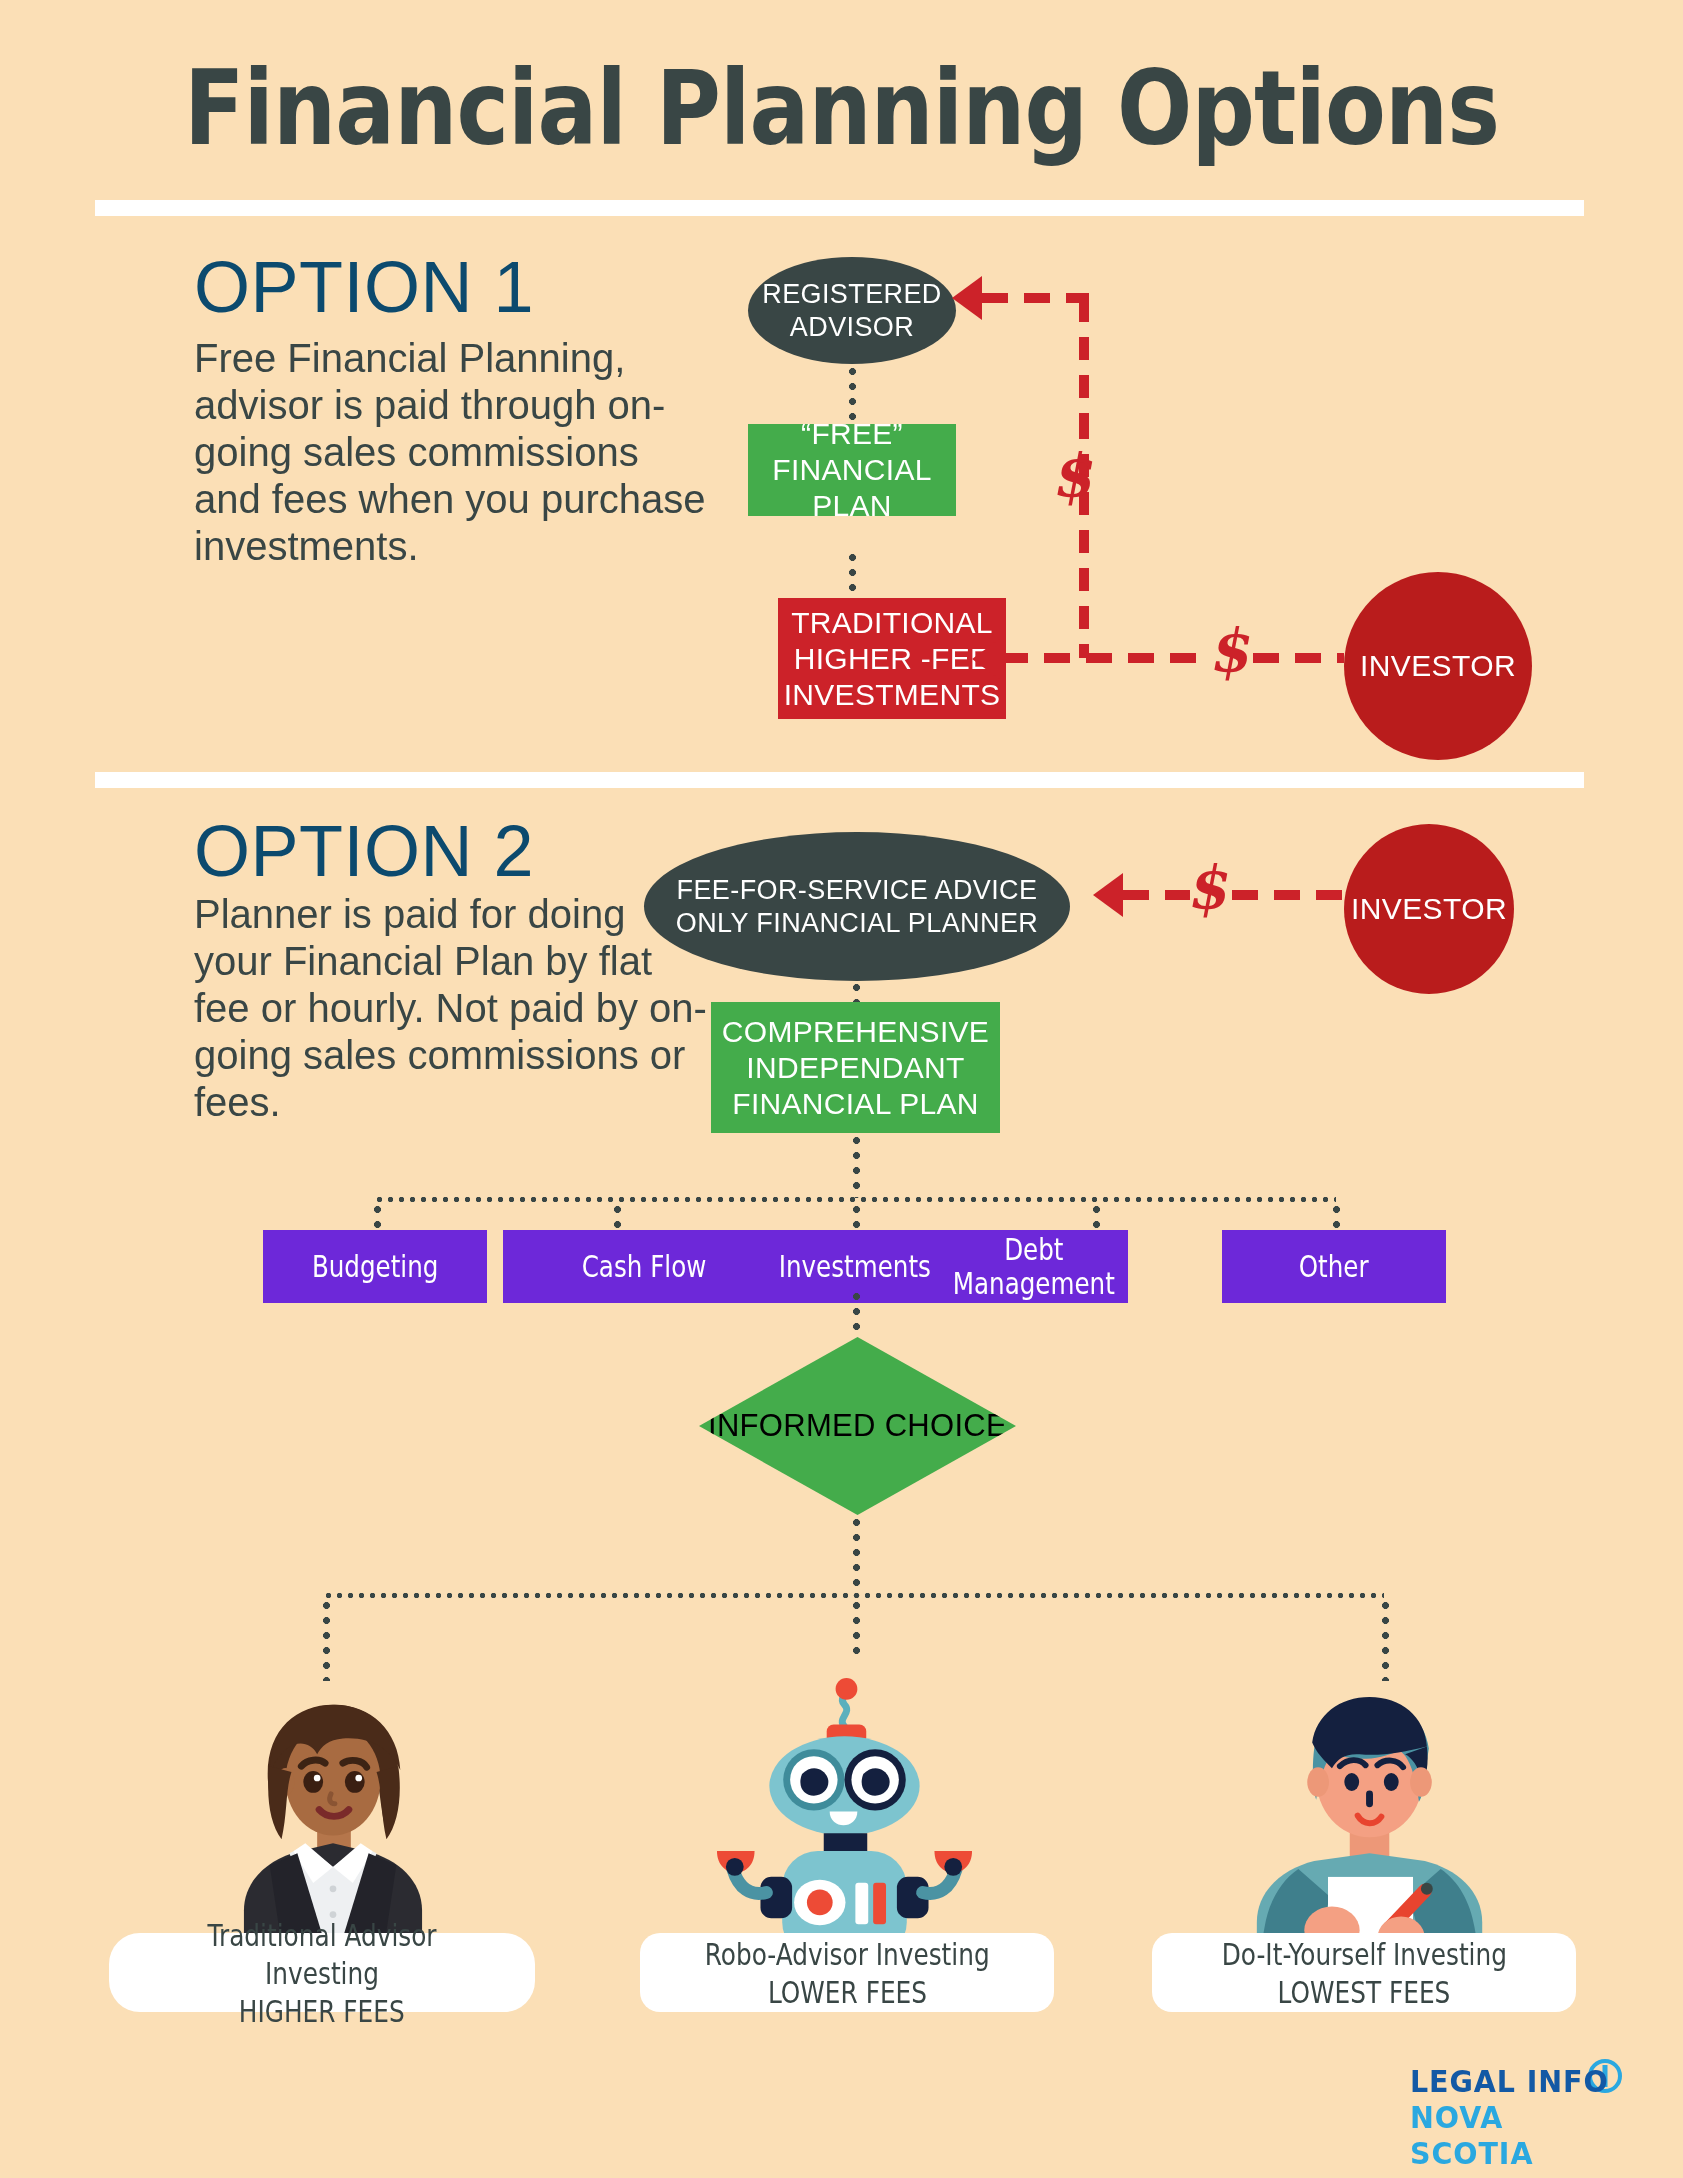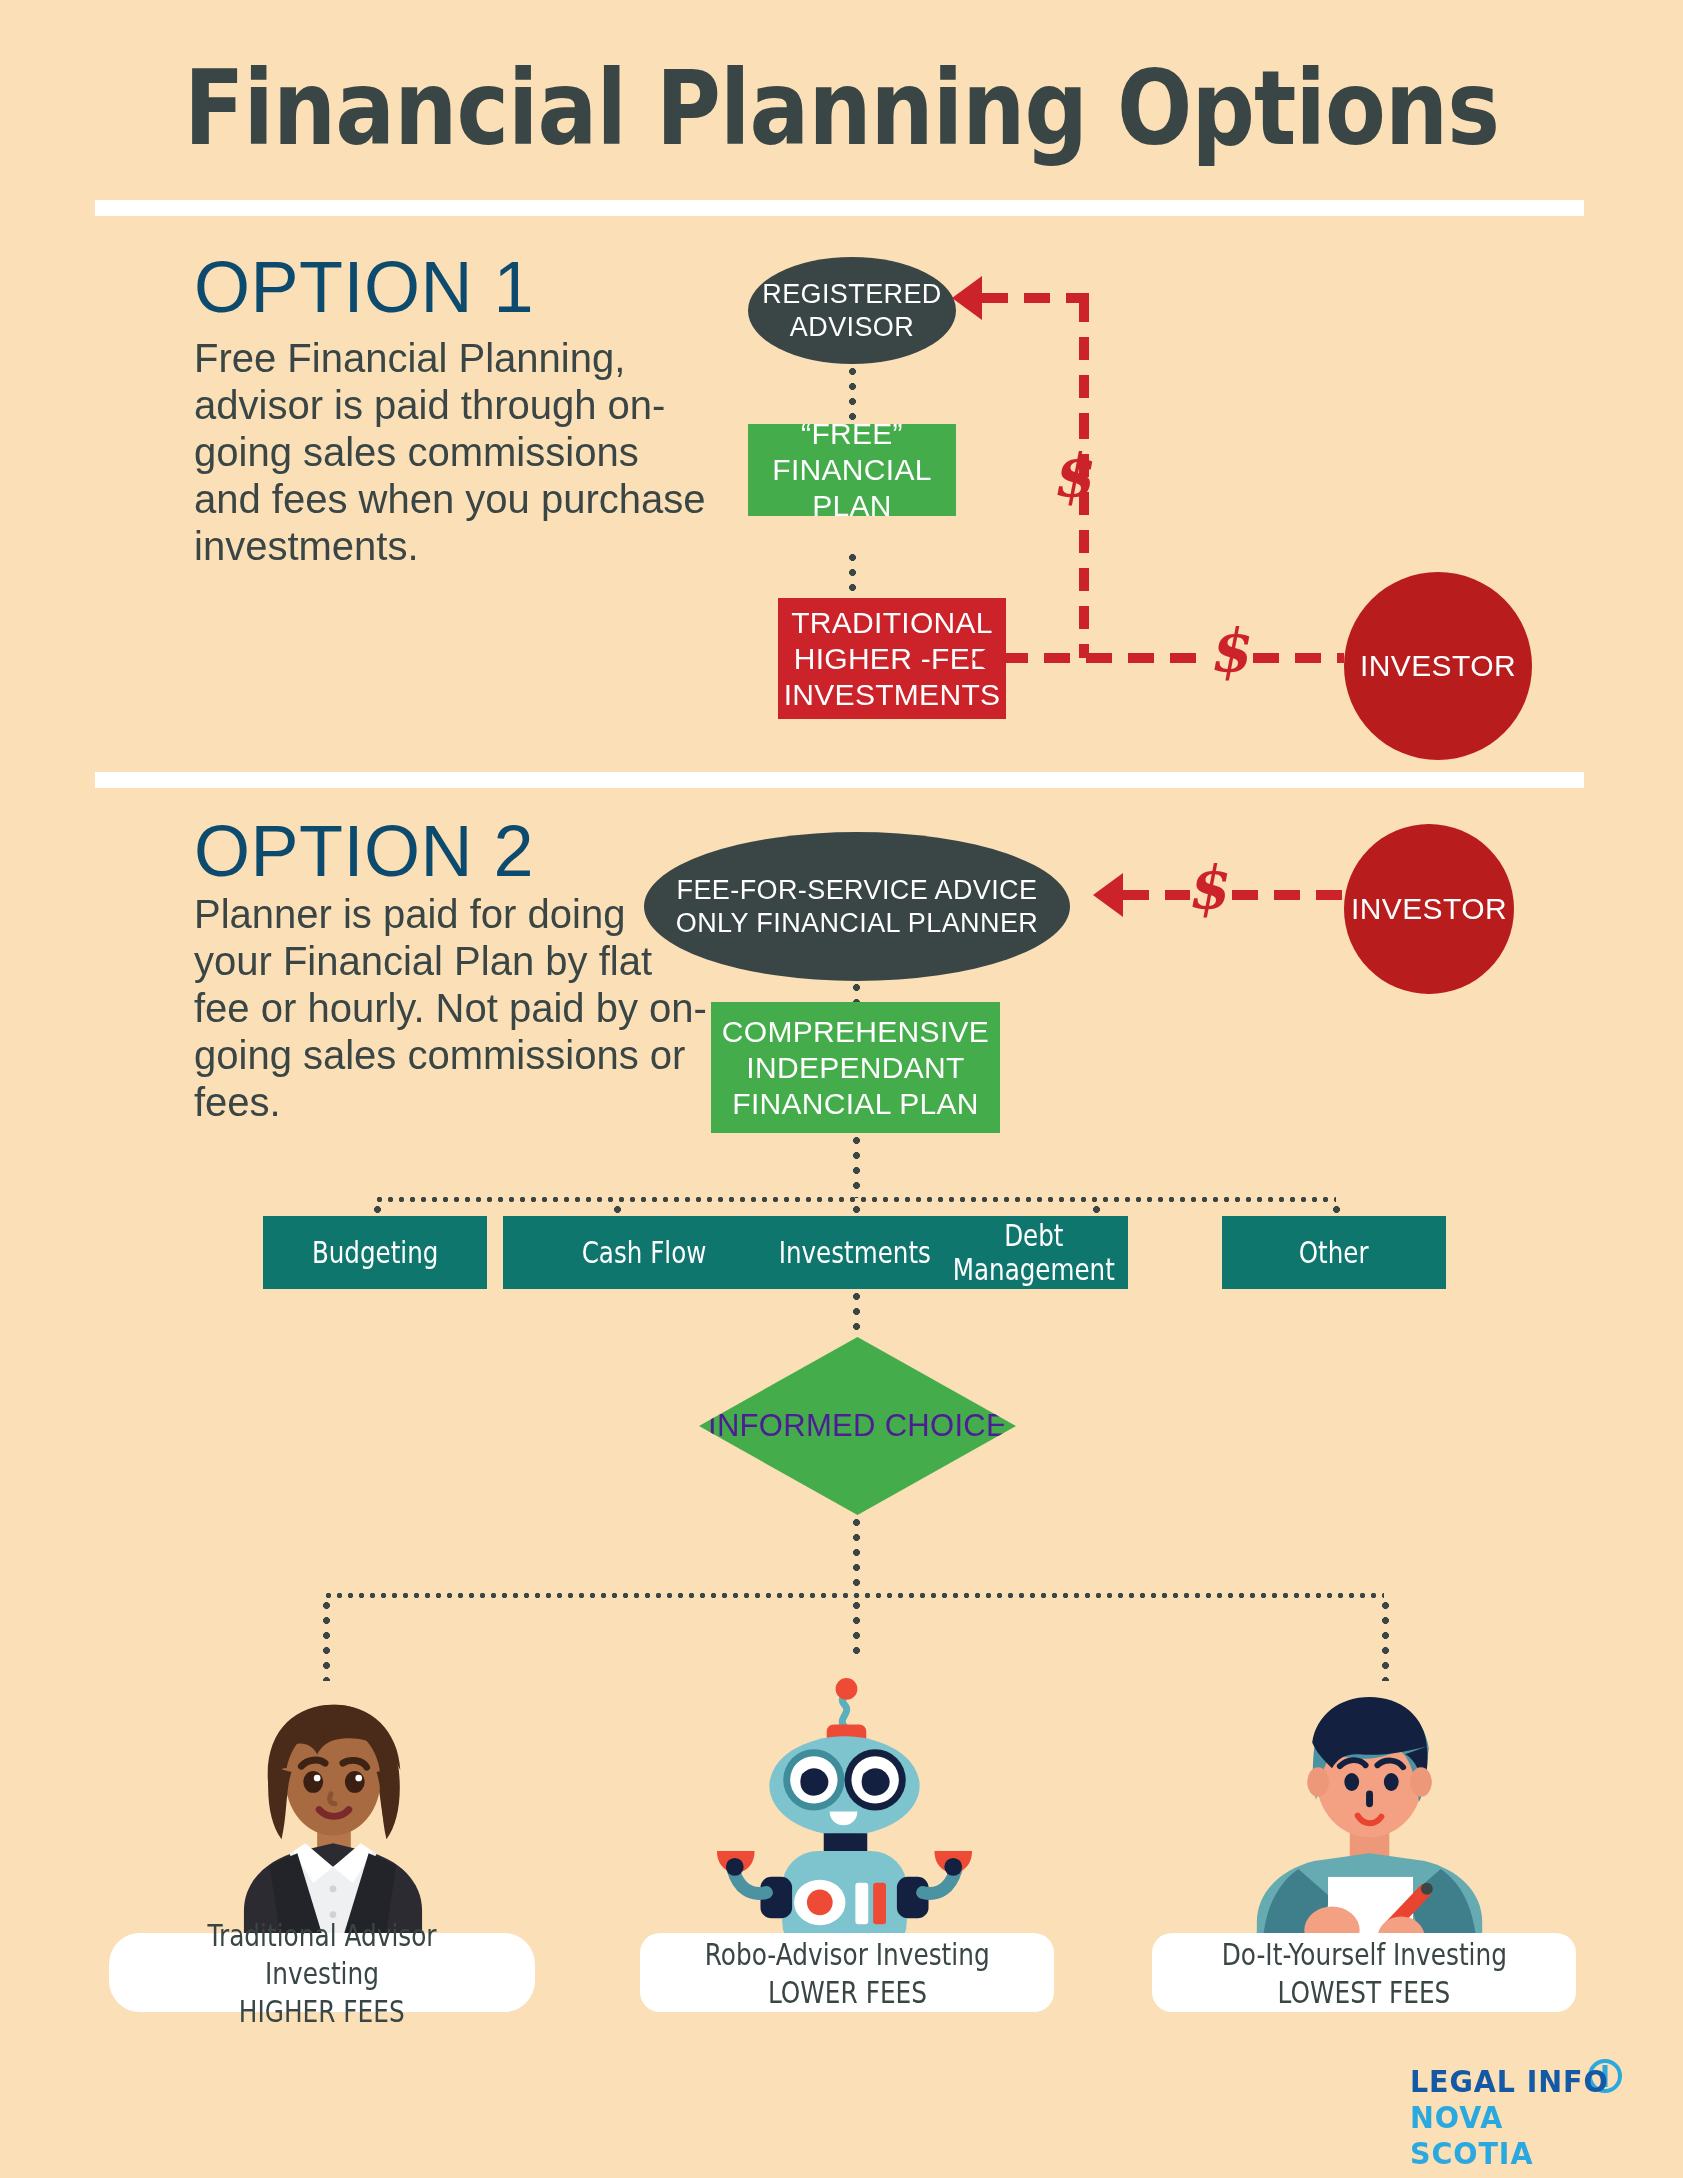--- a/index.html
+++ b/index.html
@@ -65,36 +65,37 @@
     background:#44ac4b;color:#fff;
     display:flex;align-items:center;justify-content:center;
     text-align:center;font-size:30px;line-height:36px;letter-spacing:0.3px;
   }
   .box-red{
     background:#cc2229;color:#fff;
     display:flex;align-items:center;justify-content:center;
     text-align:center;font-size:30px;line-height:36px;letter-spacing:0.3px;margin-left:37px;
   }
   .cat-box{
-    background:#0f766e;color:#fff;
+    background:#6d28d9;color:#fff;
     display:flex;align-items:center;justify-content:center;
     text-align:center;
     font-family:"DejaVu Sans","Liberation Sans",sans-serif;
     font-size:30px;line-height:34px;
     transform-origin:50% 50%;
+    margin-top:14px;
   }
   .cat-box span{display:block;transform:scaleX(0.82);}
 
   .diamond-wrap{width:317px;height:178px;}
   .diamond{
     width:100%;height:100%;
     background:#44ac4b;
     clip-path:polygon(50% 0%,100% 50%,50% 100%,0% 50%);
     display:flex;align-items:center;justify-content:center;
-    color:#4c1d95;text-align:center;font-size:31px;line-height:38px;letter-spacing:0.3px;
+    color:#000000;text-align:center;font-size:31px;line-height:38px;letter-spacing:0.3px;
   }
 
   
   .dotv{
     width:7px;
     background-image:radial-gradient(circle, #394645 42%, rgba(0,0,0,0) 44%);
     background-size:7px 15px;background-repeat:repeat-y;
   }
   .doth{
     height:7px;

